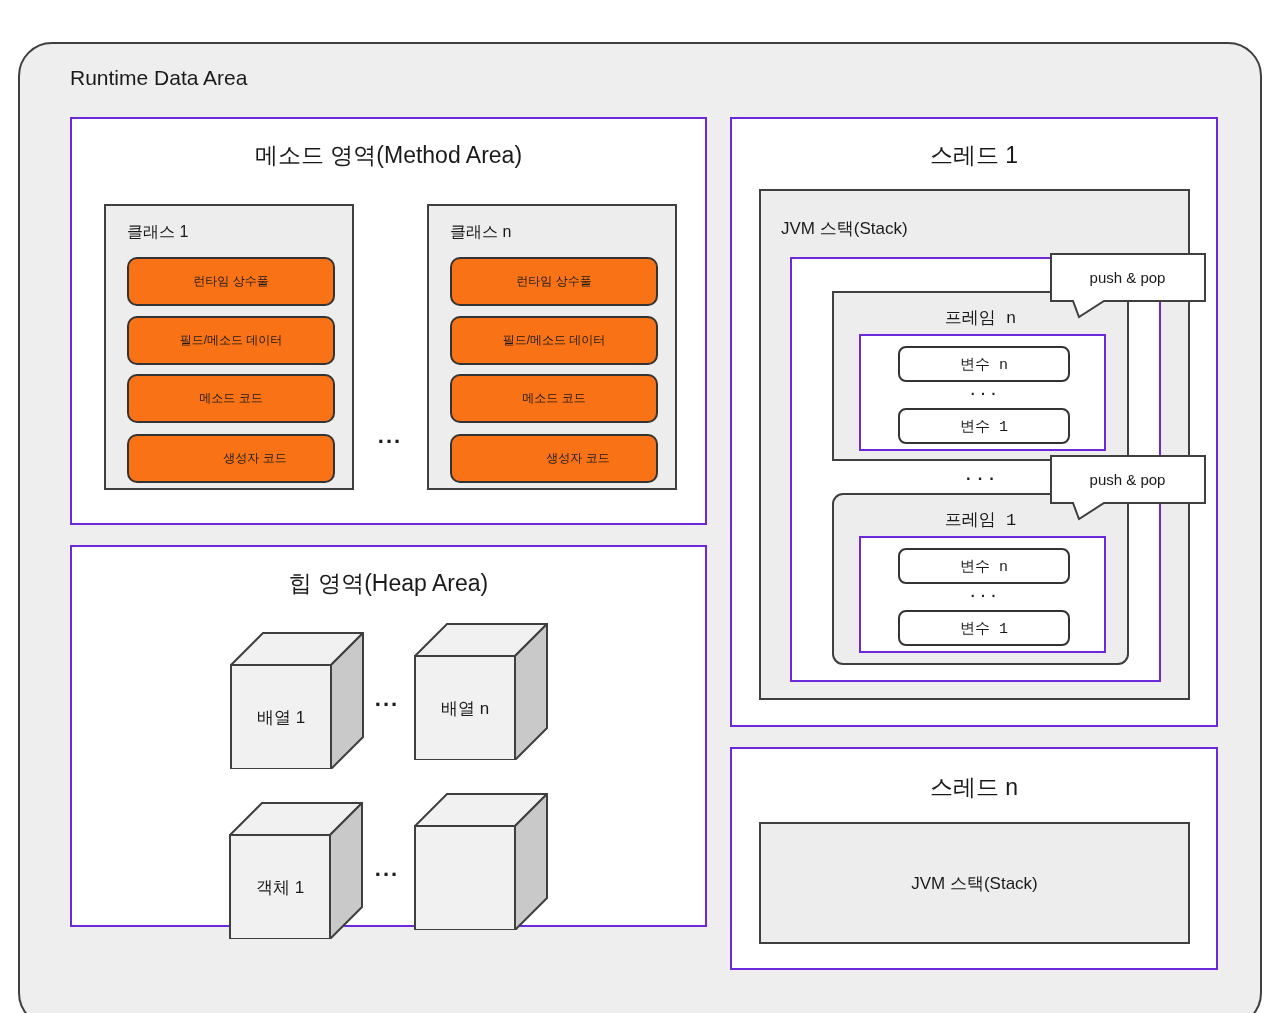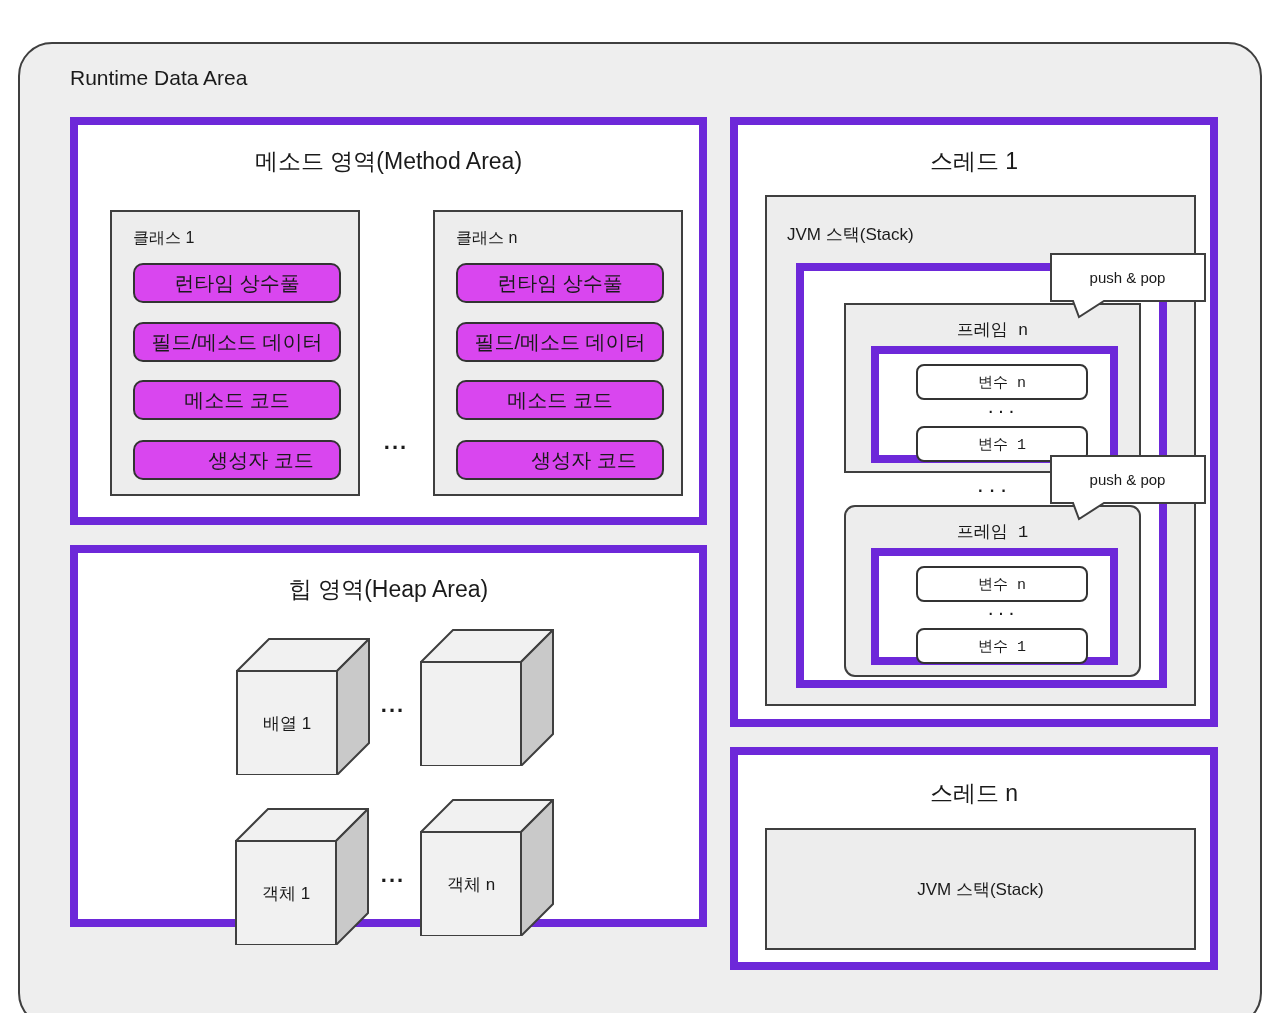--- a/index.html
+++ b/index.html
@@ -11,35 +11,35 @@
     margin-top:30px;
   }
   .abs { position:absolute; }
 
   .outer-area {
     left:18px; top:12px; width:1244px; height:985px;
     background:#eeeeee; border:2px solid #3f3f3f; border-radius:34px;
   }
   .rt-title { left:70px; top:36px; font-size:21px; }
 
-  .panel { background:#ffffff; border:8px solid #6d28d9; }
+  .panel { background:#ffffff; border:2px solid #6d28d9; }
   .gray-box { background:#ededed; border:2px solid #3f3f3f; }
 
   .panel-title { left:0; width:100%; text-align:center; font-size:23px; }
 
   
   .method-box   { left:70px;  top:87px;  width:637px; height:408px; }
   .class-box    { width:250px; height:286px; top:85px; }
   .class-box.c1 { left:32px; }
   .class-box.cn { left:355px; }
   .class-label  { left:21px; top:16px; font-size:16px; }
   .pill {
-    left:21px; width:208px; height:40px; border:2px solid #333333;
-    border-radius:10px; background:#d946ef; display:flex;
-    align-items:center; justify-content:center; font-size:20px;
+    left:21px; width:208px; height:49px; border:2px solid #333333;
+    border-radius:10px; background:#f97316; display:flex;
+    align-items:center; justify-content:center; font-size:12px;
   }
   .pill.p1 { top:51px; } .pill.p2 { top:110px; }
   .pill.p3 { top:168px; } .pill.p4 { top:228px;padding-left:48px; }
 
   .ellipsis {
     display:flex; align-items:center; justify-content:center;
     font-weight:700; letter-spacing:2px; width:40px; height:30px;
   }
   .ellipsis.big { font-size:22px; }
   .ellipsis.mid { font-size:16px; }
@@ -138,40 +138,40 @@
     </div>
 
     <div class="abs ellipsis big heap-ellipsis-top">...</div>
 
     <div class="abs cube arrn">
       <svg width="134" height="137" viewBox="0 0 134 137">
         <polygon points="1,33 33,1 133,1 101,33" fill="#f1f1f1" stroke="#3f3f3f" stroke-width="2"></polygon>
         <polygon points="101,33 133,1 133,105 101,137" fill="#c9c9c9" stroke="#3f3f3f" stroke-width="2"></polygon>
         <polygon points="1,33 101,33 101,137 1,137" fill="#f1f1f1" stroke="#3f3f3f" stroke-width="2"></polygon>
       </svg>
+      <div class="abs cube-label">배열 n</div>
     </div>
 
     <div class="abs cube obj1">
       <svg width="134" height="137" viewBox="0 0 134 137">
         <polygon points="1,33 33,1 133,1 101,33" fill="#f1f1f1" stroke="#3f3f3f" stroke-width="2"></polygon>
         <polygon points="101,33 133,1 133,105 101,137" fill="#c9c9c9" stroke="#3f3f3f" stroke-width="2"></polygon>
         <polygon points="1,33 101,33 101,137 1,137" fill="#f1f1f1" stroke="#3f3f3f" stroke-width="2"></polygon>
       </svg>
       <div class="abs cube-label">객체 1</div>
     </div>
 
     <div class="abs ellipsis big heap-ellipsis-bottom">...</div>
 
     <div class="abs cube objn">
       <svg width="134" height="137" viewBox="0 0 134 137">
         <polygon points="1,33 33,1 133,1 101,33" fill="#f1f1f1" stroke="#3f3f3f" stroke-width="2"></polygon>
         <polygon points="101,33 133,1 133,105 101,137" fill="#c9c9c9" stroke="#3f3f3f" stroke-width="2"></polygon>
         <polygon points="1,33 101,33 101,137 1,137" fill="#f1f1f1" stroke="#3f3f3f" stroke-width="2"></polygon>
       </svg>
-      <div class="abs cube-label">객체 n</div>
     </div>
   </div>
 
   <div class="abs panel thread1-box">
     <div class="abs panel-title" style="top:21px">스레드 1</div>
 
     <div class="abs gray-box jvm-stack1">
       <div class="abs stack-label">JVM 스택(Stack)</div>
 
       <div class="abs panel frames-container">

